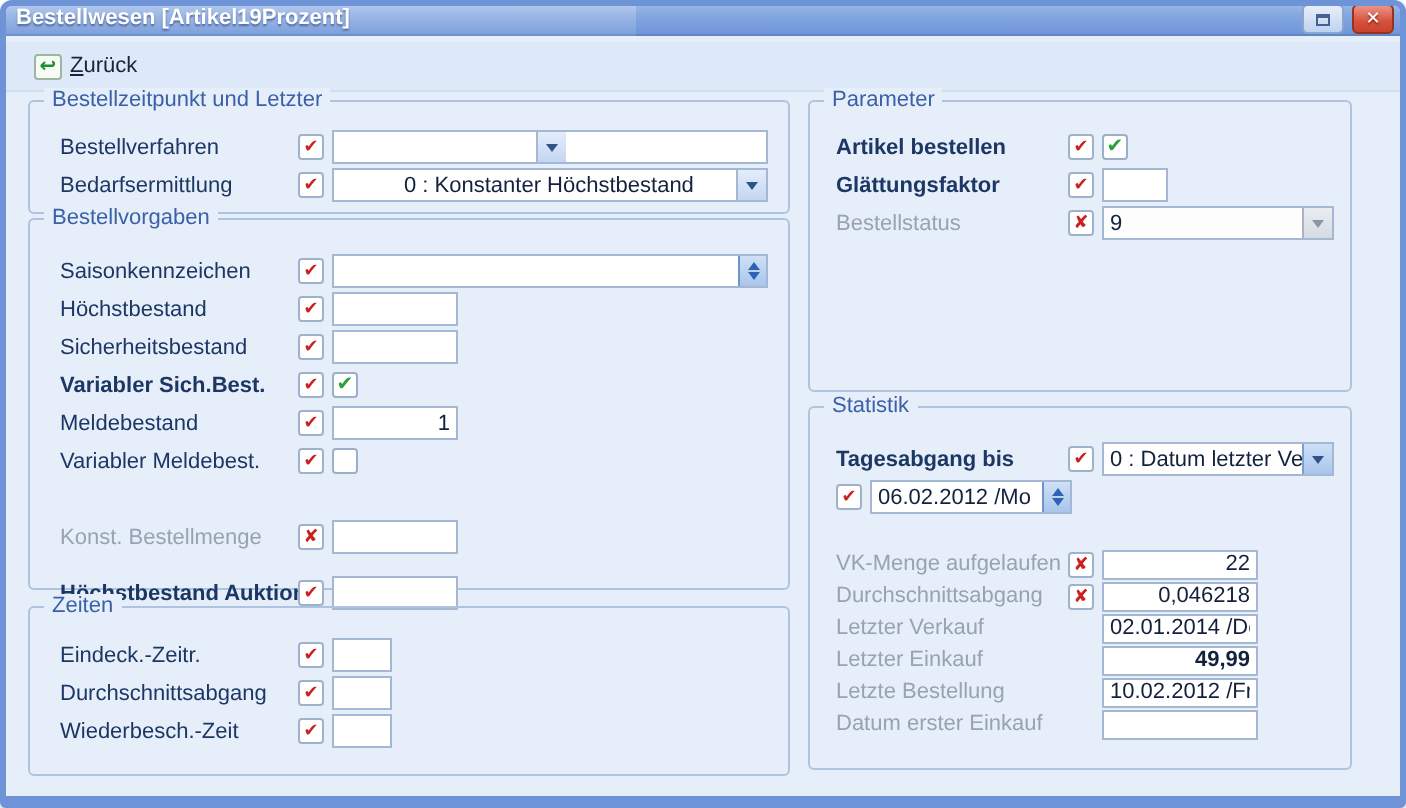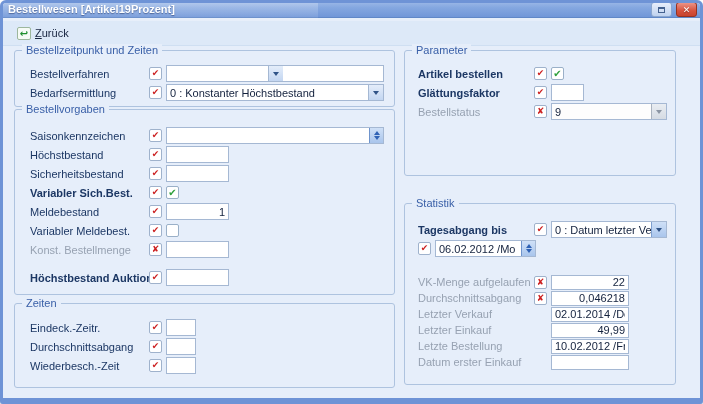--- a/index.html
+++ b/index.html
@@ -85,40 +85,40 @@
   </div>
 
   <div class="toolbar">
     <div class="back">
       <span class="back-icon">↩</span>
       <span class="back-label"><span class="accel">Z</span><span>urück</span></span>
     </div>
   </div>
 
   <div class="group" style="left:11px;top:47px;width:381px;height:57px;">
-    <span class="legend">Bestellzeitpunkt und Zeiten</span>
+    <span class="legend">Bestellzeitpunkt und Letzter</span>
     <div class="g-body" style="padding:13px 10px 0 15px;">
       <div class="row">
         <span class="lbl lw-left">Bestellverfahren</span>
         <span class="flag">
             <span class="fg">✔</span>
           </span>
         <div class="combo" style="width:232px;flex-direction:column;">
           <span class="combo-text">0 : Bestellpunktverfahren</span>
           <span class="combo-btn">
               <i class="tri-down"></i>
             </span>
         </div>
       </div>
       <div class="row">
         <span class="lbl lw-left">Bedarfsermittlung</span>
         <span class="flag">
             <span class="fg">✔</span>
           </span>
-        <div class="combo" style="width:232px;">
+        <div class="combo" style="width:232px;padding-left:32px;">
           <span class="combo-text">0 : Konstanter Höchstbestand</span>
           <span class="combo-btn">
               <i class="tri-down"></i>
             </span>
         </div>
       </div>
     </div>
   </div>
 
   <div class="group" style="left:11px;top:106px;width:381px;height:186px;">
@@ -169,21 +169,21 @@
       </div>
       <div class="row">
         <span class="lbl lw-left">Variabler Meldebest.</span>
         <span class="flag">
             <span class="fg">✔</span>
           </span>
         <span class="cb">
             <span class="cb-g"></span>
           </span>
       </div>
-      <div class="row" style="margin-top:0;">
+      <div class="row" style="margin-top:19px;">
         <span class="lbl lw-left dim">Konst. Bestellmenge</span>
         <span class="flag">
             <span class="fg">✘</span>
           </span>
         <input class="txt" style="width: 63px;" value="">
       </div>
       <div class="row" style="margin-top:9px;">
         <span class="lbl lw-left b">Höchstbestand Auktion</span>
         <span class="flag">
             <span class="fg">✔</span>
@@ -213,21 +213,21 @@
       <div class="row">
         <span class="lbl lw-left">Wiederbesch.-Zeit</span>
         <span class="flag">
             <span class="fg">✔</span>
           </span>
         <input class="txt" style="width: 30px;" value="">
       </div>
     </div>
   </div>
 
-  <div class="group" style="left:401px;top:47px;width:272px;height:126px;">
+  <div class="group" style="left:401px;top:47px;width:272px;height:146px;">
     <span class="legend">Parameter</span>
     <div class="g-body" style="padding:13px 8px 0 13px;">
       <div class="row">
         <span class="lbl lw-right b">Artikel bestellen</span>
         <span class="flag">
             <span class="fg">✔</span>
           </span>
         <span class="cb">
             <span class="cb-g">✔</span>
           </span>
@@ -296,21 +296,21 @@
         <input class="txt h15 ra" style="width: 78px;" value="0,046218">
       </div>
       <div class="row h16">
         <span class="lbl lw-right dim">Letzter Verkauf</span>
         <span class="flag-spacer"></span>
         <input class="txt h15" style="width: 78px;" value="02.01.2014 /Do">
       </div>
       <div class="row h16">
         <span class="lbl lw-right dim">Letzter Einkauf</span>
         <span class="flag-spacer"></span>
-        <input class="txt h15 ra" style="width: 78px;" value="49,99">
+        <input class="txt h15 ra" style="width: 78px; font-weight: bold;" value="49,99">
       </div>
       <div class="row h16">
         <span class="lbl lw-right dim">Letzte Bestellung</span>
         <span class="flag-spacer"></span>
         <input class="txt h15" style="width: 78px;" value="10.02.2012 /Fr">
       </div>
       <div class="row h16">
         <span class="lbl lw-right dim">Datum erster Einkauf</span>
         <span class="flag-spacer"></span>
         <input class="txt h15" style="width: 78px;" value="">

